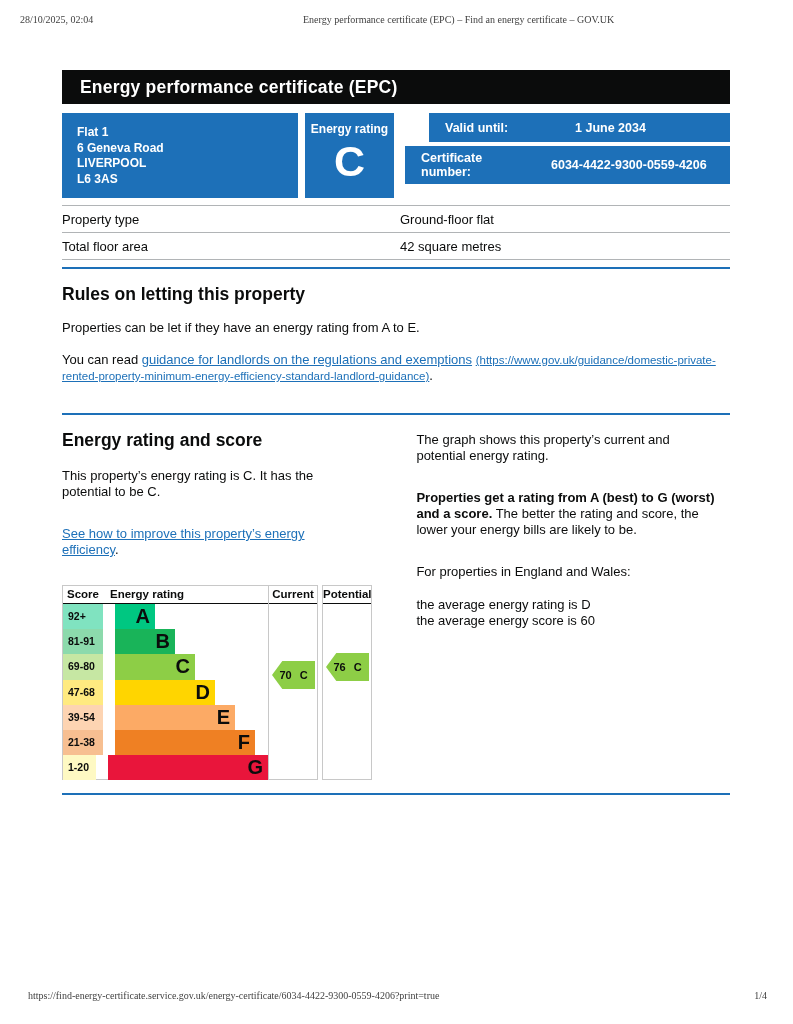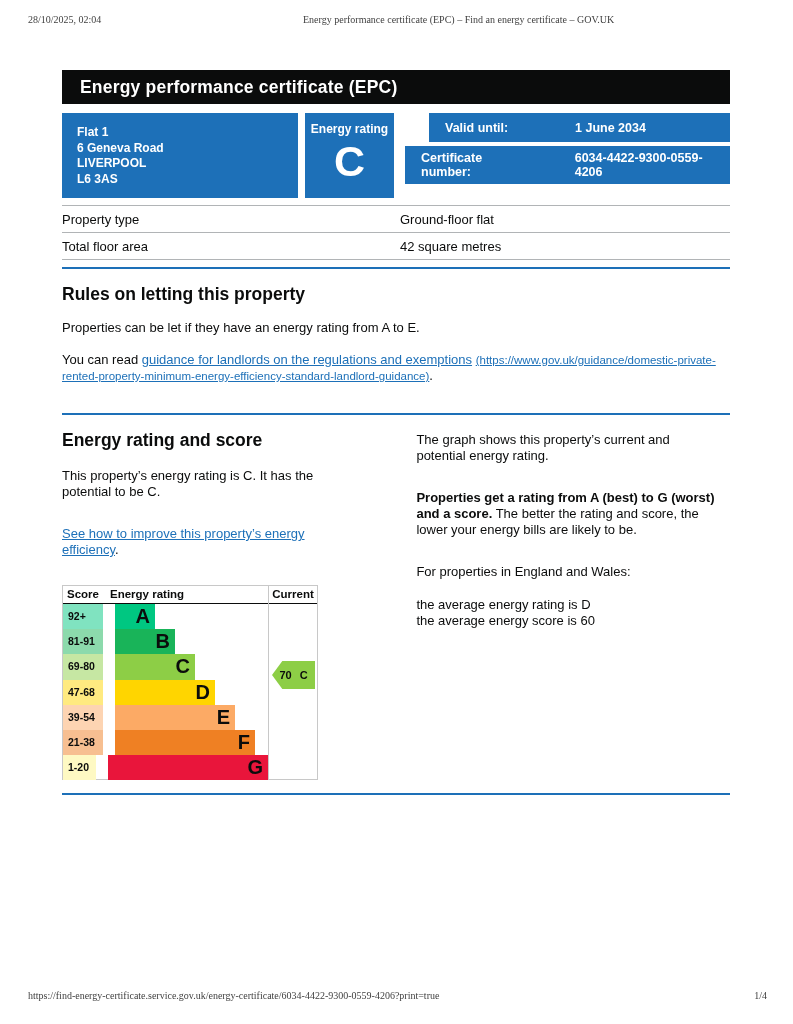--- a/index.html
+++ b/index.html
@@ -5,21 +5,21 @@
   * { margin:0; padding:0; box-sizing:border-box; }
   html,body { background:#fff; }
   body {
     width:793px; height:1024px; position:relative; overflow:hidden;
     font-family:"Liberation Sans", sans-serif; color:#0b0c0c;
   }
   
   .print-chrome { position:absolute; left:0; right:0; font-family:"Liberation Serif", serif; font-size:10px; color:#3f3f3f; }
   .print-header { top:14px; }
   .print-footer { top:990px; }
-  .ph-date { position:absolute; left:28px; top:0; }
+  .ph-date { position:absolute; left:20px; top:0; }
   .ph-title { position:absolute; left:303px; top:0; }
   .pf-url { position:absolute; left:28px; top:0; }
   .pf-page { position:absolute; right:26px; top:0; }
 
   
   .page { padding:70px 63px 0 62px; }
 
   .banner {
     background:#0b0c0c; color:#fff; height:34px; display:flex; align-items:center;
     padding-left:18px; font-size:17.5px; font-weight:bold; letter-spacing:.2px;
@@ -27,21 +27,21 @@
 
   .summary { display:flex; margin-top:9px; height:85px; }
   .summary .box { background:#1d70b8; color:#fff; }
   .address-box { width:236px; padding:12px 15px; font-size:12px; font-weight:bold; line-height:15.5px; white-space:pre-line; }
   .rating-box { width:89px; margin-left:7px; text-align:center; padding-top:9px; }
   .rating-box .rb-label { font-size:12px; font-weight:bold; display:block; }
   .rating-box .rb-letter { font-size:43px; font-weight:bold; line-height:48px; display:block; margin-top:1px; }
   .validity-col { flex:1; margin-left:11px; display:flex; flex-direction:column; }
   .validity-col .vrow { display:flex; align-items:center; padding-left:16px; font-size:12.5px; font-weight:bold; }
   .vrow.v-top { height:29px;margin-left:24px; }
-  .vrow.v-bottom { height:38px; margin-top:4px;gap:24px; }
+  .vrow.v-bottom { height:38px; margin-top:4px; }
   .vrow .vlabel { width:114px; }
   .vrow .vvalue { margin-left:16px; }
 
   
   .ptable { margin-top:7px; border-top:1px solid #b1b4b6; }
   .ptable .prow { display:flex; border-bottom:1px solid #b1b4b6; height:27px; align-items:center; font-size:13px; }
   .ptable .plabel { width:338px; }
 
   hr.blue { border:none; border-top:2px solid #1d70b8; margin-top:0; }
   .hr1 { margin-top:7px !important; }
@@ -210,20 +210,24 @@
                     <span class="letter">G</span>
                   </div>
                 </div>
               </div>
             </div>
         </div>
         <div class="pointer-col current">
           <div class="pcol-head">Current</div>
           <div class="pointer" id="current-pointer" style="background: rgb(141, 206, 70); top: 75px;">70 C</div>
         </div>
+        <div class="pointer-col potential">
+          <div class="pcol-head">Potential</div>
+          <div class="pointer" id="potential-pointer" style="background: rgb(141, 206, 70); top: 66.9px;">76 C</div>
+        </div>
       </div>
     </div>
 
     <div class="col-right">
       <p class="body p1 preline">The graph shows this property’s current and
 potential energy rating.</p>
       <p class="body p2 preline"><strong>Properties get a rating from A (best) to G (worst)
 and a score.</strong><span> The better the rating and score, the
 lower your energy bills are likely to be.</span></p>
       <p class="body p3">For properties in England and Wales:</p>

